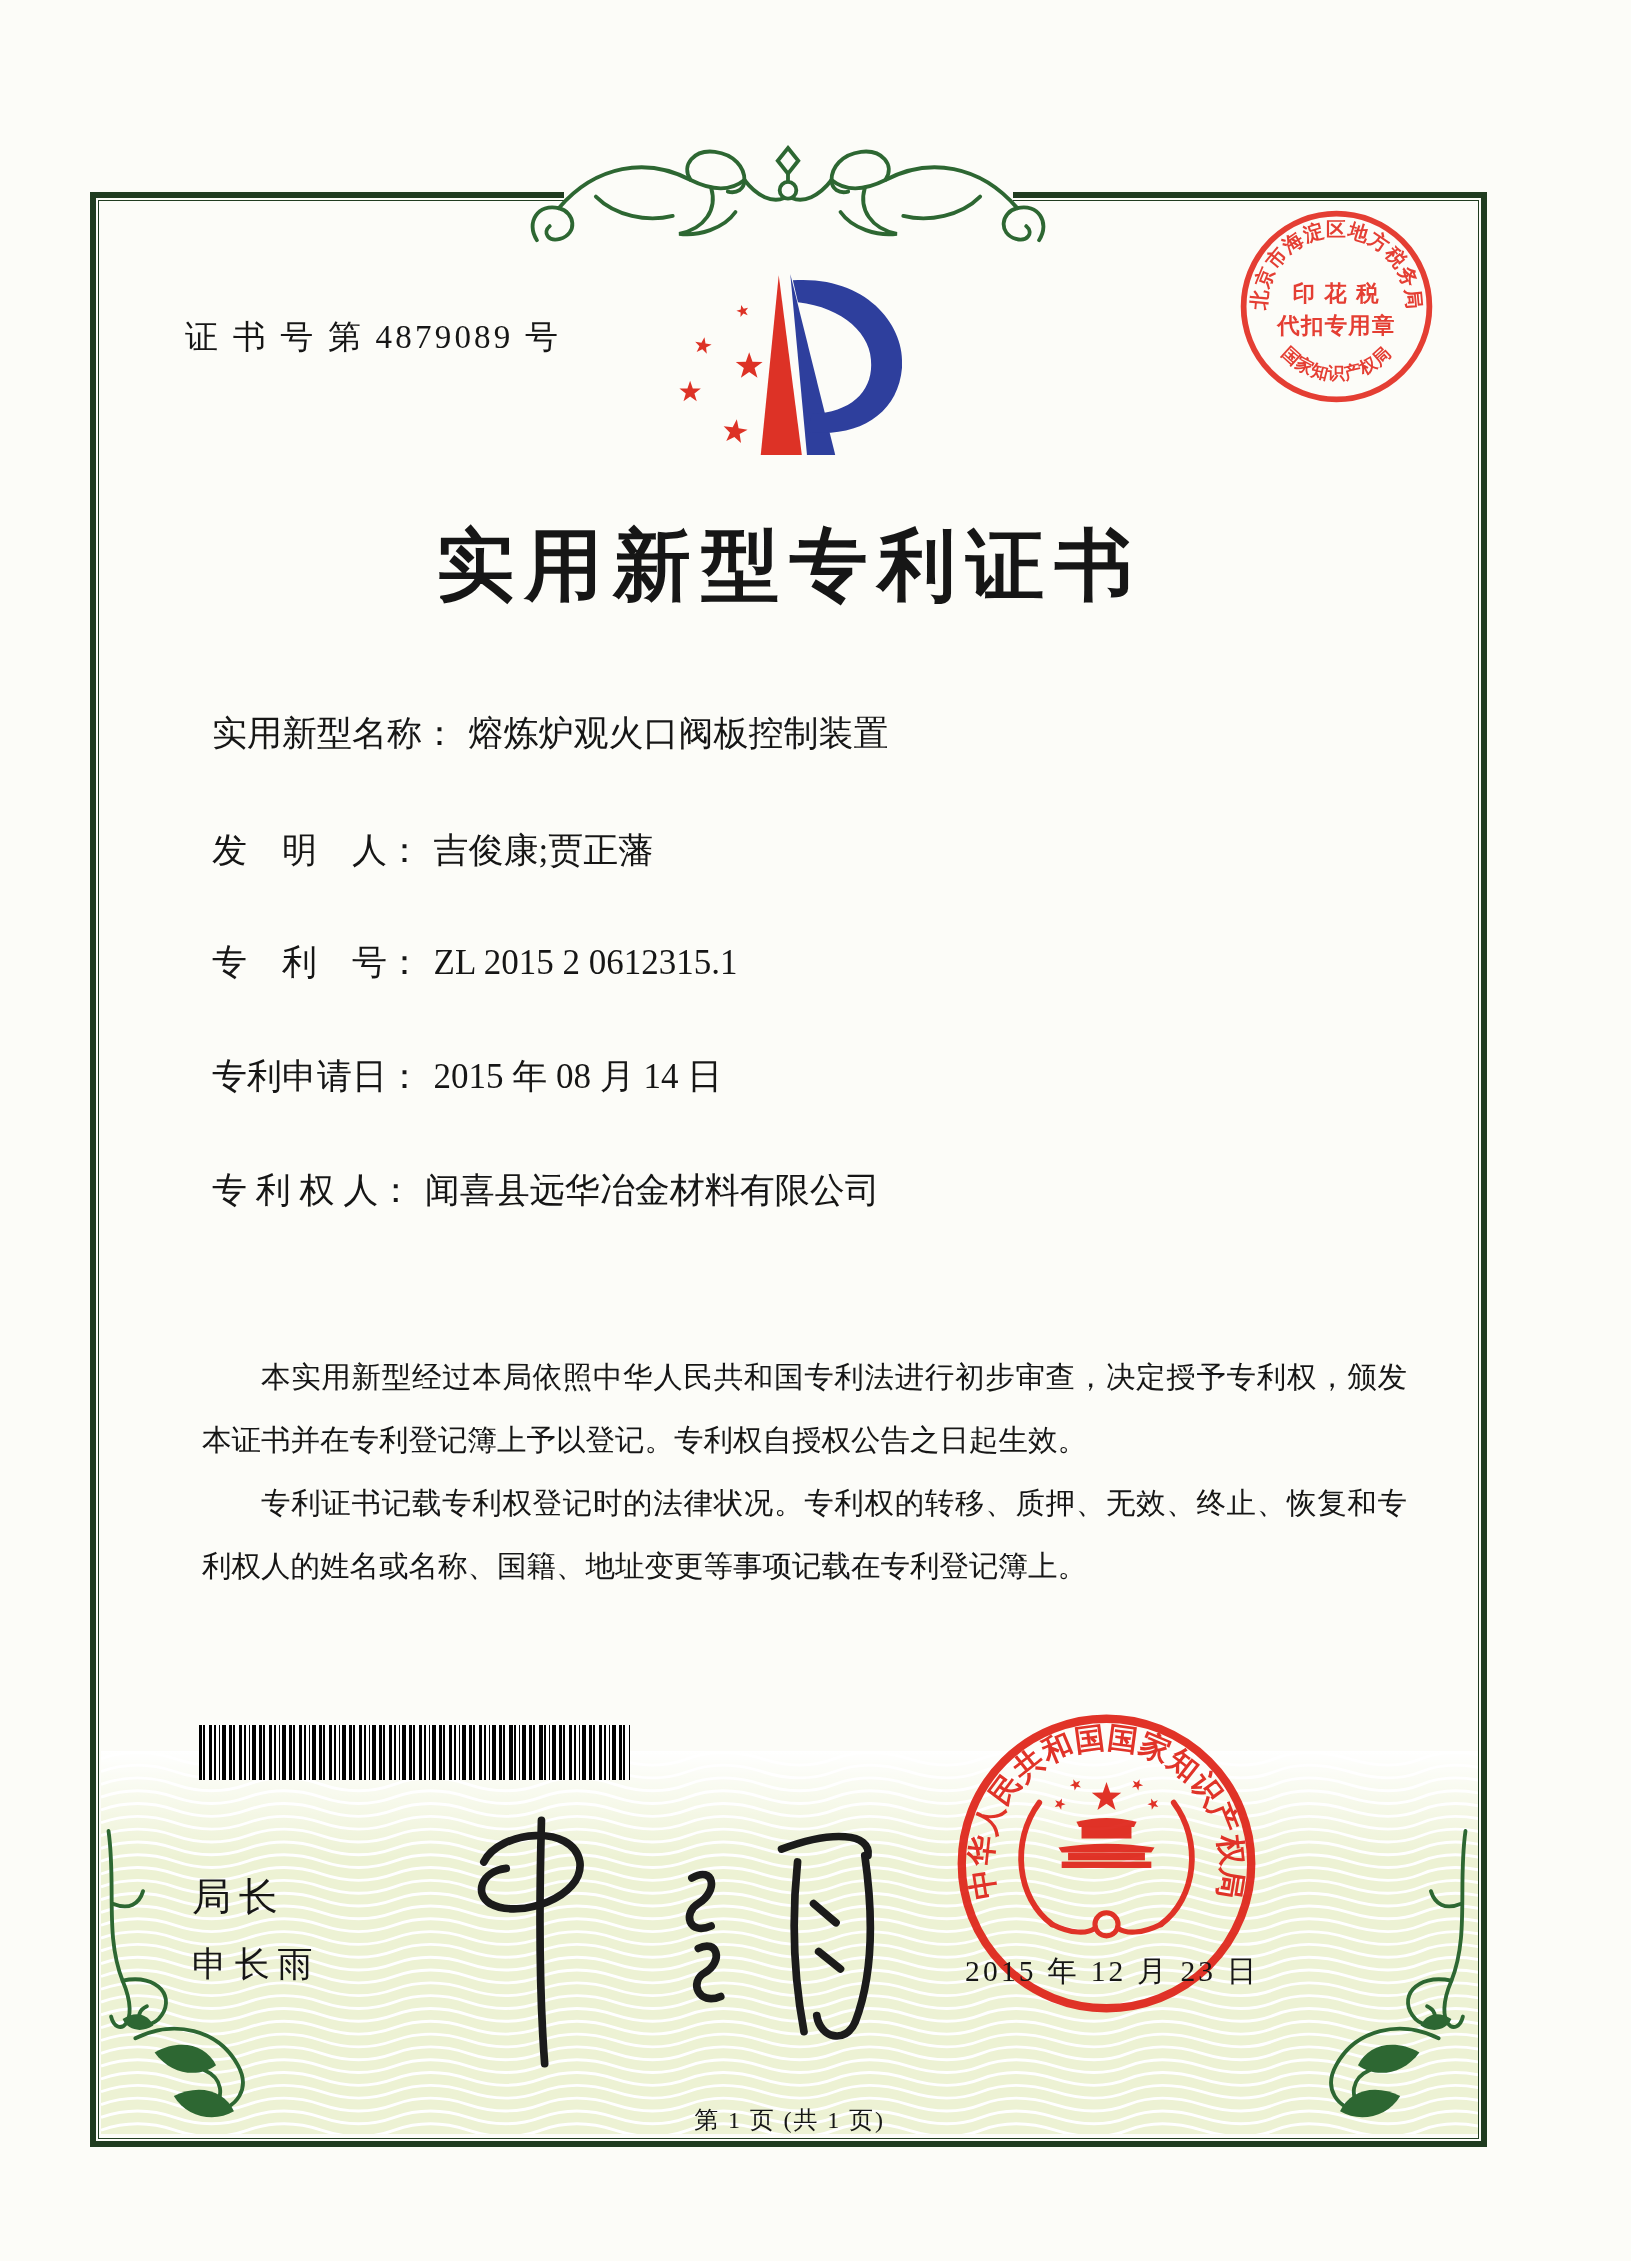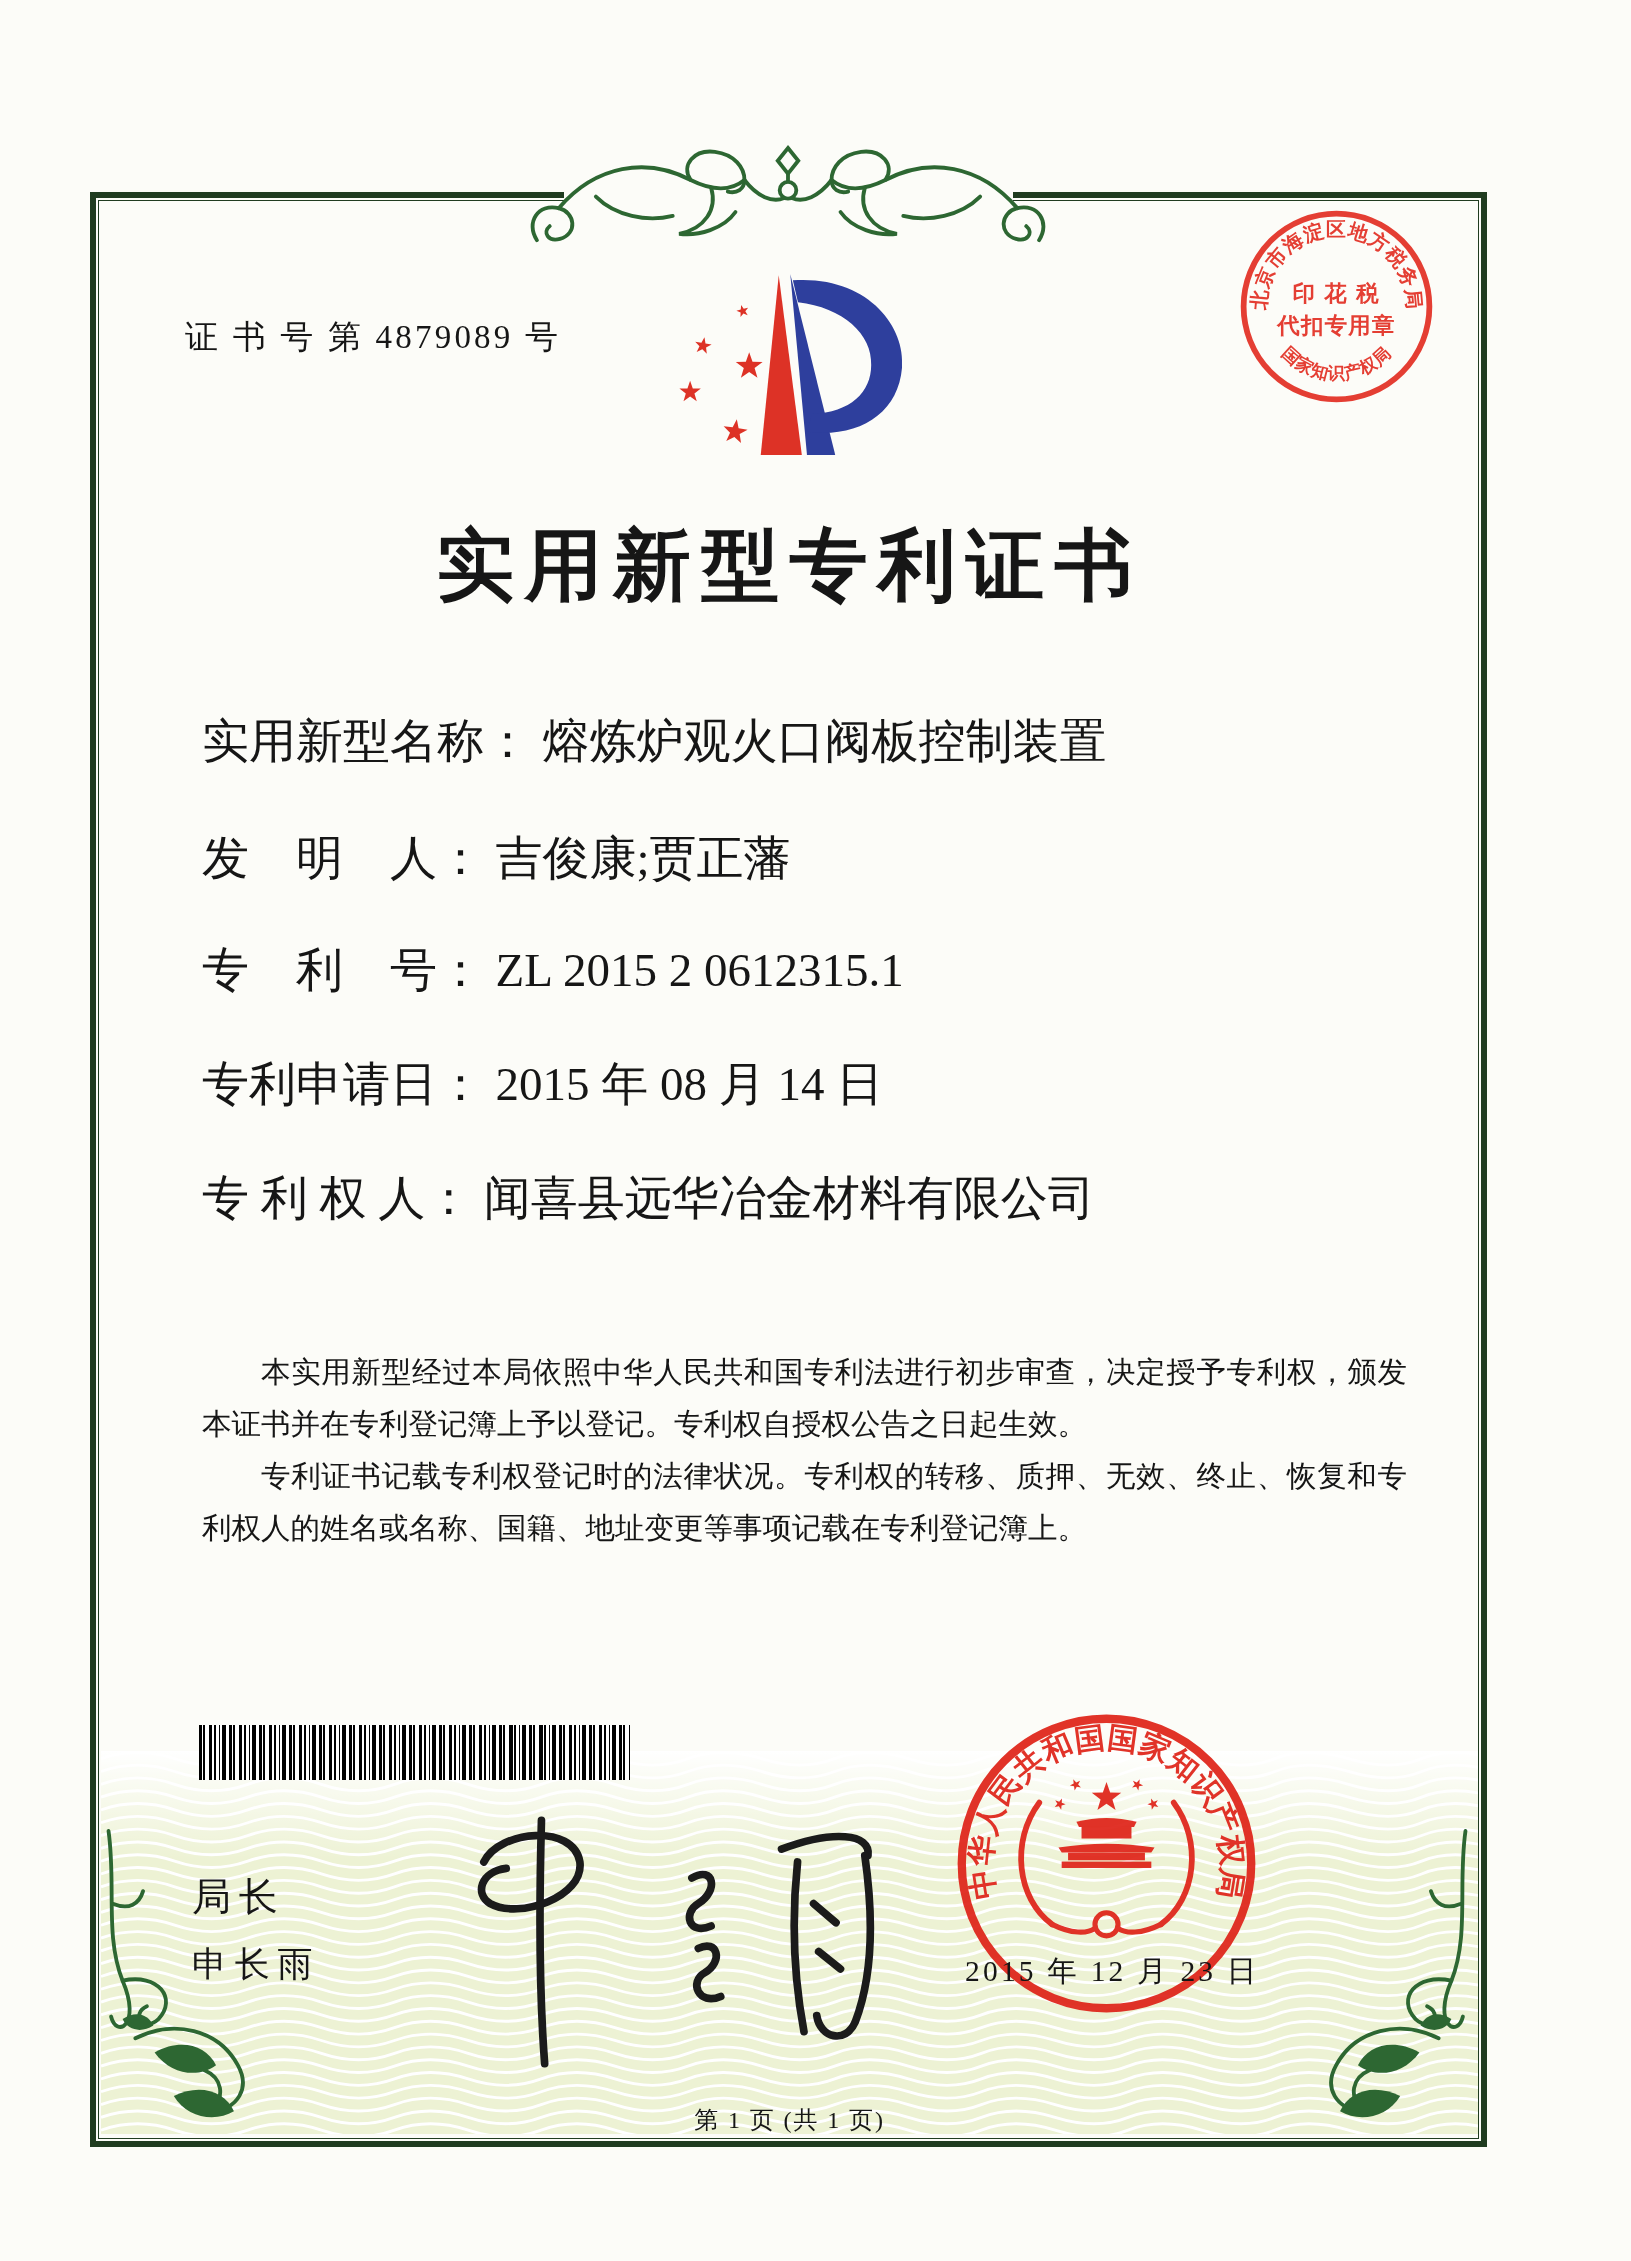--- a/index.html
+++ b/index.html
@@ -20,24 +20,24 @@
   .top-ornament{position:absolute;left:519px;top:126px;width:538px;height:149px;z-index:3;}
   .corner-fl{position:absolute;width:192px;height:301px;z-index:3;}
   .corner-fl.left{left:97px;top:1827px;}
   .corner-fl.right{left:1285px;top:1827px;}
   
   .cert-no{position:absolute;left:185px;top:315px;font-size:33px;letter-spacing:3.2px;z-index:4;}
   .logo{position:absolute;left:667px;top:270px;width:244px;height:194px;z-index:4;}
   .tax-stamp{position:absolute;left:1234px;top:204px;width:205px;height:205px;z-index:4;opacity:.93;}
   .title{position:absolute;left:101px;top:494px;width:1377px;text-align:center;
          font-size:78px;font-weight:900;letter-spacing:10.3px;z-index:4;margin-top:20px;}
-  .field{position:absolute;left:202px;font-size:47px;white-space:nowrap;z-index:4;}
+  .field{position:absolute;left:212px;font-size:35px;white-space:nowrap;z-index:4;}
   .field .v{margin-left:11.5px;}
   .f1{top:710px}.f2{top:827px}.f3{top:939px}.f4{top:1053px}.f5{top:1167px}.f6{top:1279px}
-  .paras{position:absolute;left:202px;top:1346px;width:1205px;font-size:29.5px;line-height:52px;
+  .paras{position:absolute;left:202px;top:1346px;width:1205px;font-size:29.5px;line-height:63px;
          text-align:justify;z-index:4;}
   .paras p{margin:0;text-indent:2em;}
   .barcode{position:absolute;left:199px;top:1725px;width:431px;height:55px;z-index:4;
     background:repeating-linear-gradient(90deg,#000 0 2.6px,#fff 2.6px 4.5px,#000 4.5px 5.8px,#fff 5.8px 9.6px,
       #000 9.6px 13.5px,#fff 13.5px 15.4px,#000 15.4px 16.7px,#fff 16.7px 20px,#000 20px 21px,#fff 21px 23px,
       #000 23px 27px,#fff 27px 30px);}
   .director{position:absolute;left:192px;top:1870px;font-size:39px;letter-spacing:7.7px;z-index:4;}
   .director-name{position:absolute;left:192px;top:1941px;font-size:35px;letter-spacing:7.7px;z-index:4;}
   .signature{position:absolute;left:423px;top:1801px;width:461px;height:282px;z-index:4;}
   .seal{position:absolute;left:956px;top:1713px;width:301px;height:301px;z-index:3;opacity:.93;}

